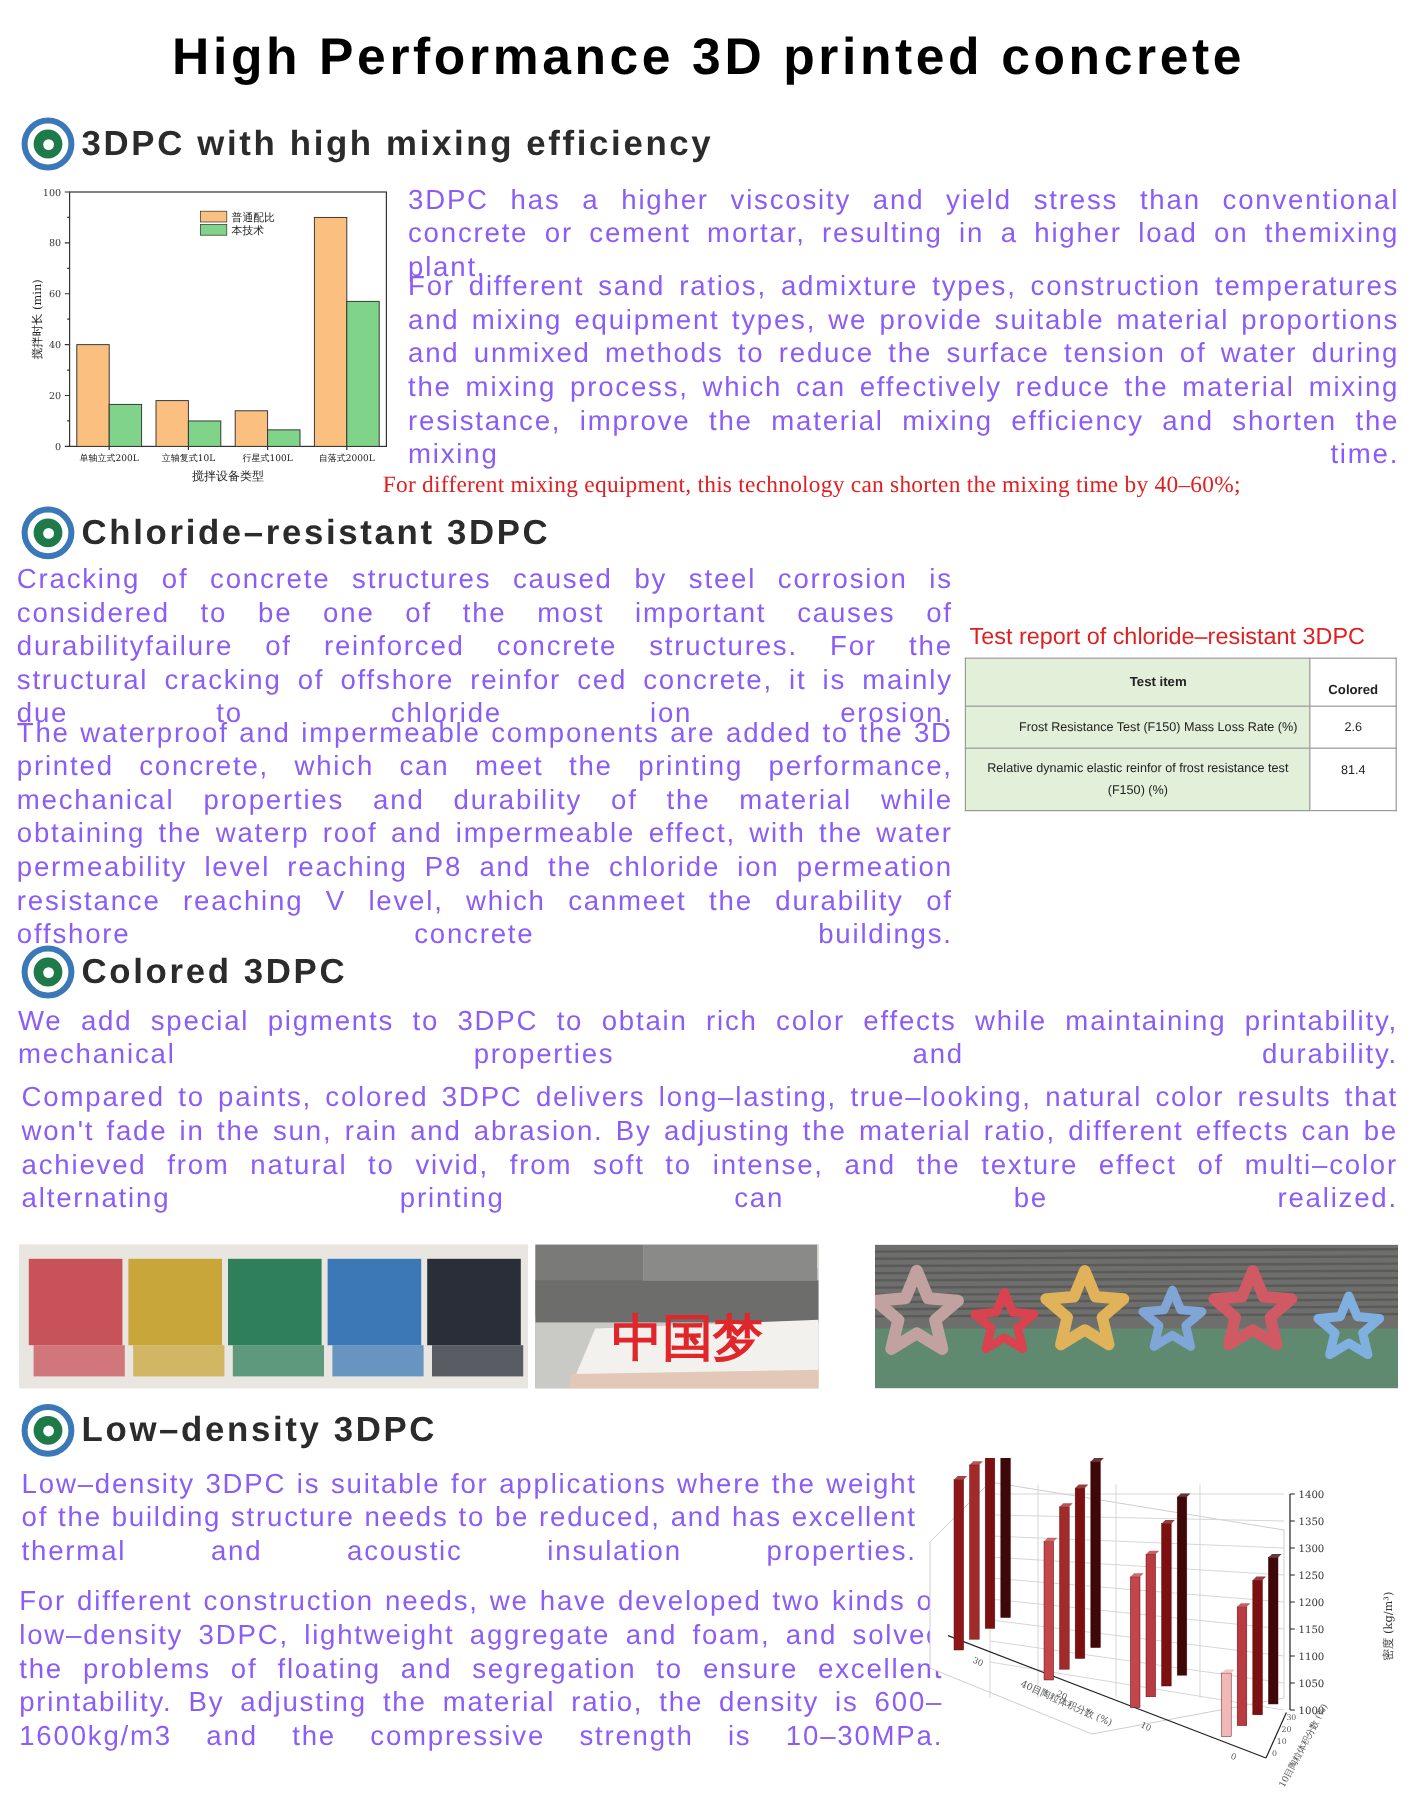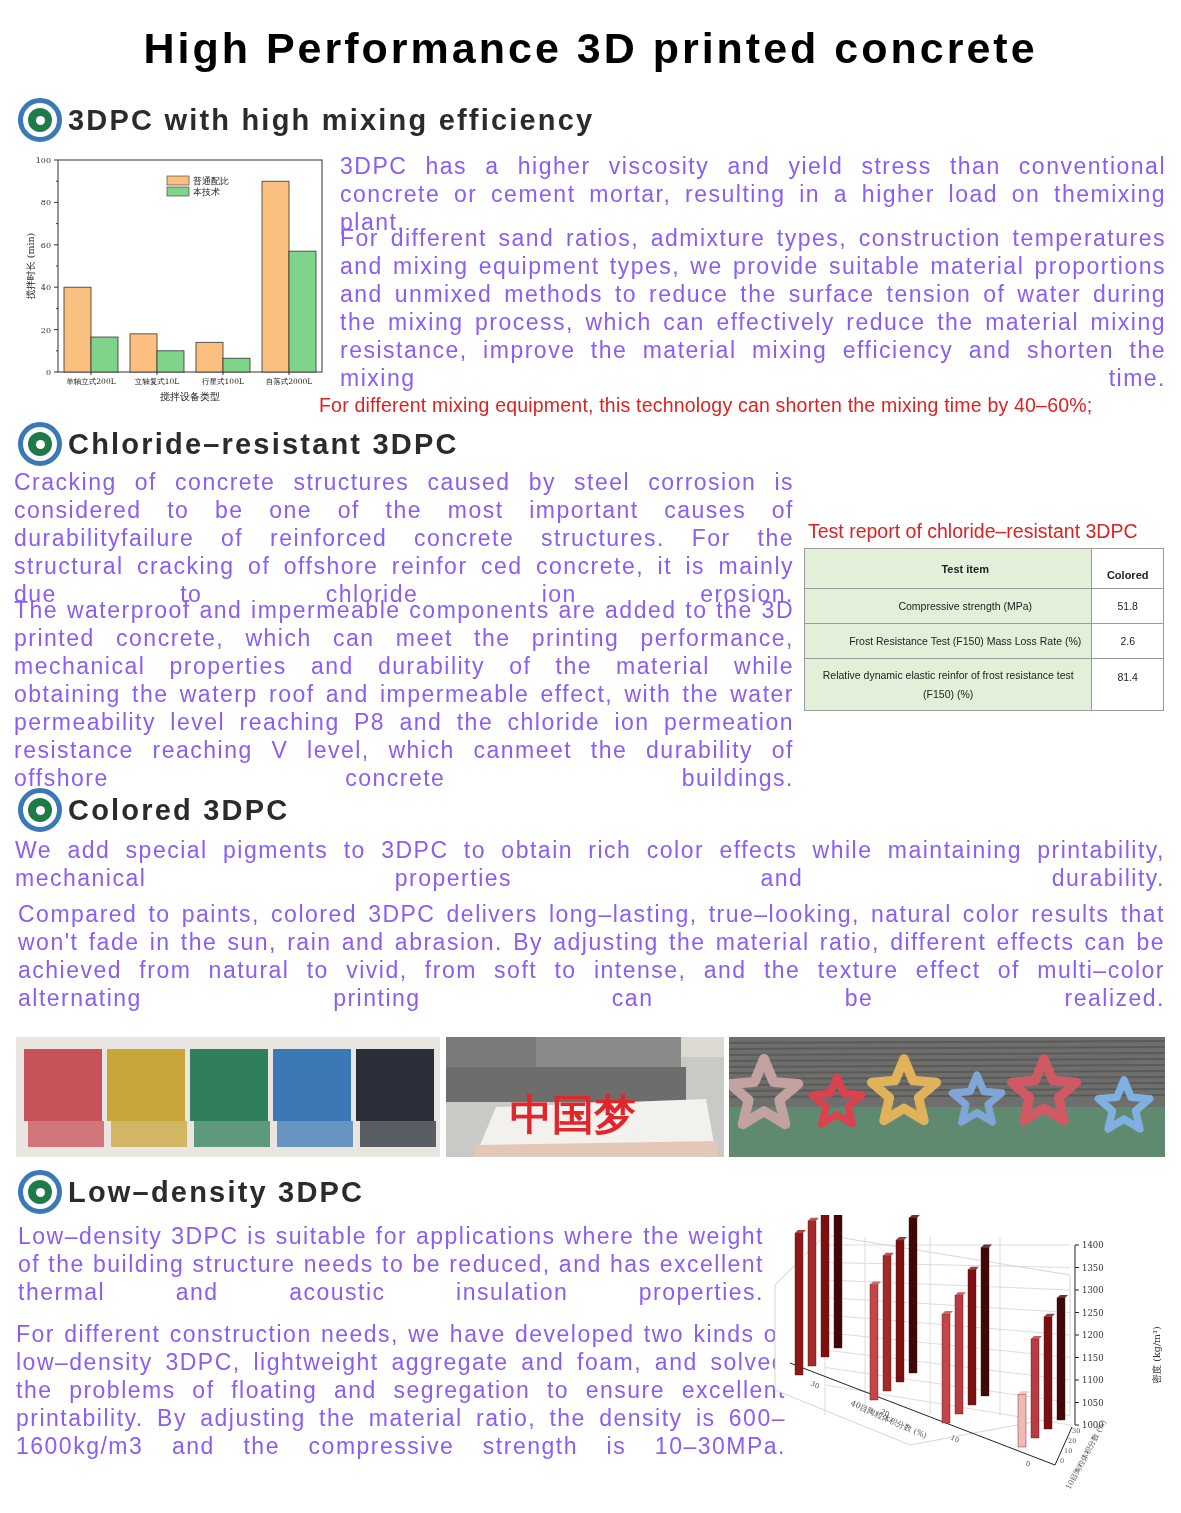--- a/index.html
+++ b/index.html
@@ -10,21 +10,21 @@
   .page-title { left: 0; top: 24px; width: 1181px; text-align: center; font-size: 43px; font-weight: bold; letter-spacing: 3px; color: #000; }
 
   .sec-head { display: flex; align-items: center; font-size: 29px; font-weight: bold; letter-spacing: 2.2px; color: #2b2b2b; }
   .bullet-icon { width: 44px; height: 44px; border-radius: 50%; border: 5px solid #3a78b8; background: #fff; display: flex; align-items: center; justify-content: center; margin-right: 6px; flex: none; }
   .bullet-icon .inner { width: 24px; height: 24px; border-radius: 50%; background: #1f7a4a; display: flex; align-items: center; justify-content: center; }
   .bullet-icon .inner .dot { width: 9px; height: 9px; border-radius: 50%; background: #fff; }
 
   .para { font-size: 23px; line-height: 28px; letter-spacing: 1.5px; color: #8b5cf6; }
   .just { text-align: justify; text-align-last: justify; }
 
-  .red-note { color: #e02020; font-size: 19.5px; letter-spacing: 0.2px; }
+  .red-note { color: #e02020; font-size: 19.5px; letter-spacing: 0.2px; font-family: Liberation Serif, serif; }
 
   
   .report-title { color: #e02020; font-size: 19.5px; }
   table.report { border-collapse: collapse; font-size: 10.5px; color: #222; }
   table.report td { border: 1.5px solid #9a9a9a; text-align: center; vertical-align: middle; }
   table.report td.item { background: #e2efd9; width: 290px; padding-left: 34px; }
   table.report td.res { background: #ffffff; width: 72px; }
   table.report tr.hdr td { font-weight: bold; font-size: 11px; }
 
   
@@ -105,24 +105,20 @@
 <div class="abs para just" style="left:14px; top:596px; width:780px;">The waterproof and impermeable components are added to the 3D printed concrete, which can meet the printing performance, mechanical properties and durability of the material while obtaining the waterp roof and impermeable effect, with the water permeability level reaching P8 and the chloride ion permeation resistance reaching V level, which canmeet the durability of offshore concrete buildings.</div>
 
 <div class="abs report-title" style="left:808px; top:520px; white-space:nowrap;">Test report of chloride–resistant 3DPC</div>
 <table class="abs report" style="left:804px; top:548px; width:360px;">
   <tbody>
       <tr class="hdr" style="height:40px;">
     <td class="item">Test item</td>
     <td class="res" style="padding-top:12px;">Colored</td>
   </tr>
   <tr style="height:35px;">
-    <td class="item">Compressive strength (MPa)</td>
-    <td class="res">51.8</td>
-  </tr>
-  <tr style="height:35px;">
     <td class="item">Frost Resistance Test (F150) Mass Loss Rate (%)</td>
     <td class="res">2.6</td>
   </tr>
   <tr style="height:52px;">
     <td class="item" style="line-height:19px; padding:0 4px;">Relative dynamic elastic reinfor of frost resistance test (F150) (%)</td>
     <td class="res" style="vertical-align:top; padding-top:12px;">81.4</td>
   </tr>
 </tbody>
   </table>
 
@@ -147,21 +143,21 @@
       <rect x="95" y="84" width="76" height="26" fill="#c9a63a" opacity="0.75"></rect>
       <rect x="174" y="12" width="78" height="72" fill="#2f7f5a"></rect>
       <rect x="178" y="84" width="76" height="26" fill="#2f7f5a" opacity="0.75"></rect>
       <rect x="257" y="12" width="78" height="72" fill="#3b78b5"></rect>
       <rect x="261" y="84" width="76" height="26" fill="#3b78b5" opacity="0.75"></rect>
       <rect x="340" y="12" width="78" height="72" fill="#2a2e38"></rect>
       <rect x="344" y="84" width="76" height="26" fill="#2a2e38" opacity="0.75"></rect>
     </svg>
 </div>
 
-<div class="abs photo" style="left:446px; top:1037px; width:278px; height:120px; background:#bdbdbb;">
+<div class="abs photo" style="left:446px; top:1037px; width:236px; height:120px; background:#bdbdbb;">
   <svg width="278" height="120">
     <rect x="0" y="0" width="278" height="120" fill="#c9c9c6"></rect>
     <rect x="0" y="0" width="90" height="60" fill="#7a7a78"></rect>
     <rect x="90" y="0" width="145" height="30" fill="#8a8a88"></rect>
     <rect x="0" y="30" width="240" height="35" fill="#6d6d6b"></rect>
     <rect x="235" y="0" width="43" height="20" fill="#dcdad3"></rect>
     <polygon points="50,70 260,62 270,118 30,118" fill="#f2f1ee"></polygon>
     <polygon points="30,108 270,104 272,120 28,120" fill="#e3c8b8"></polygon>
     <text id="char-text" x="64" y="92" font-size="42" font-weight="bold" fill="#e0262a">中国梦</text>
   </svg>

